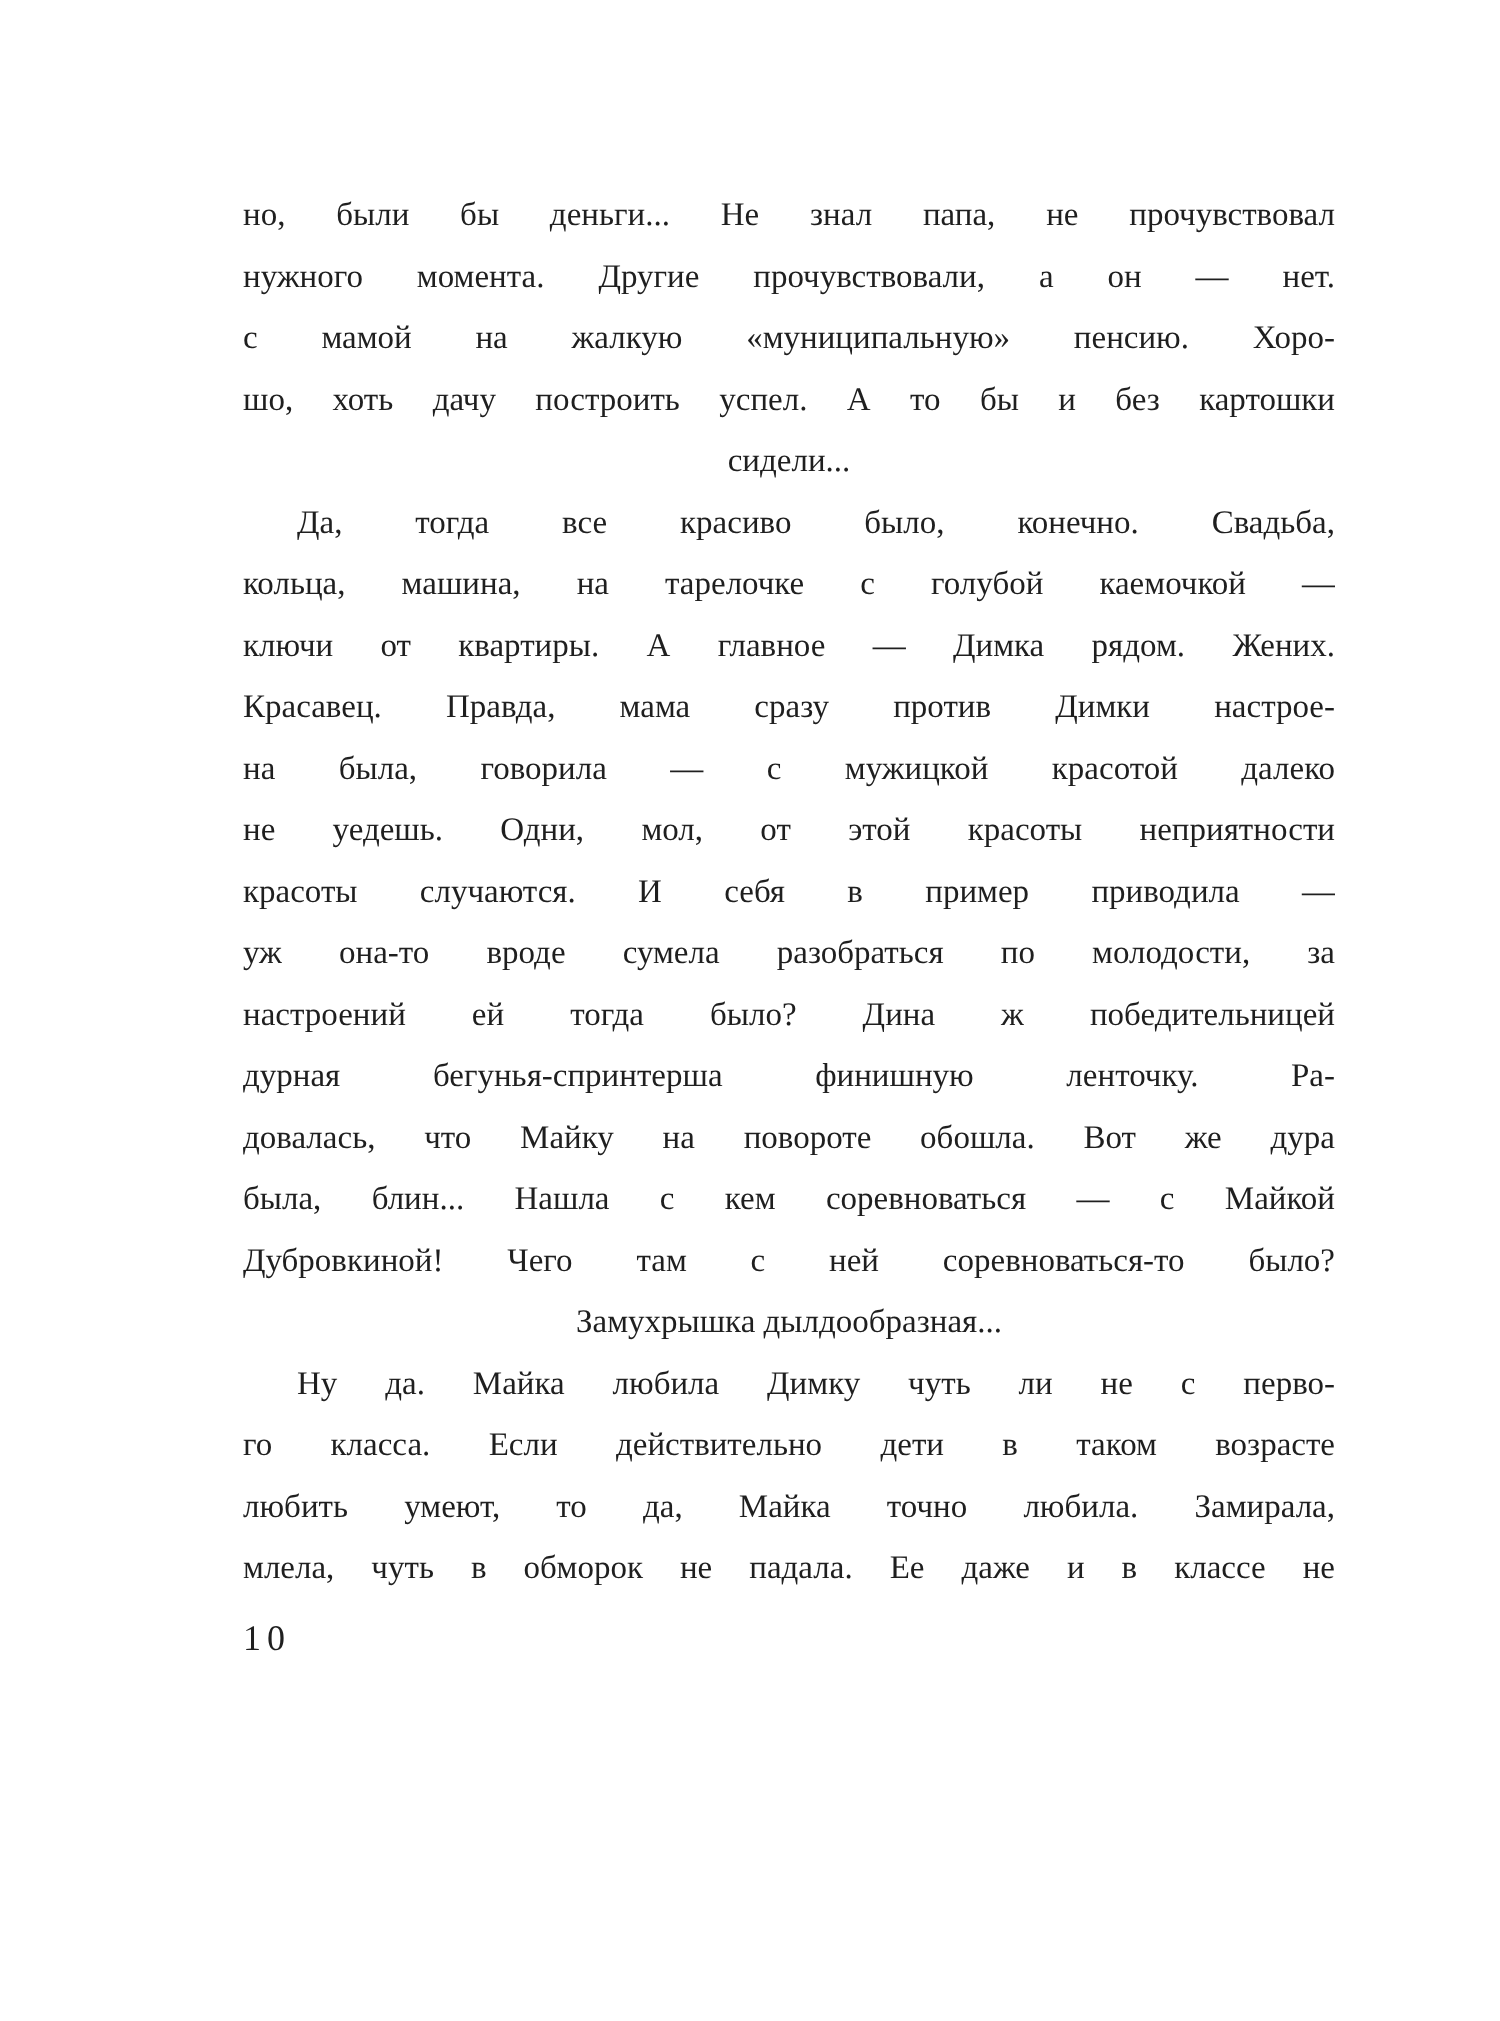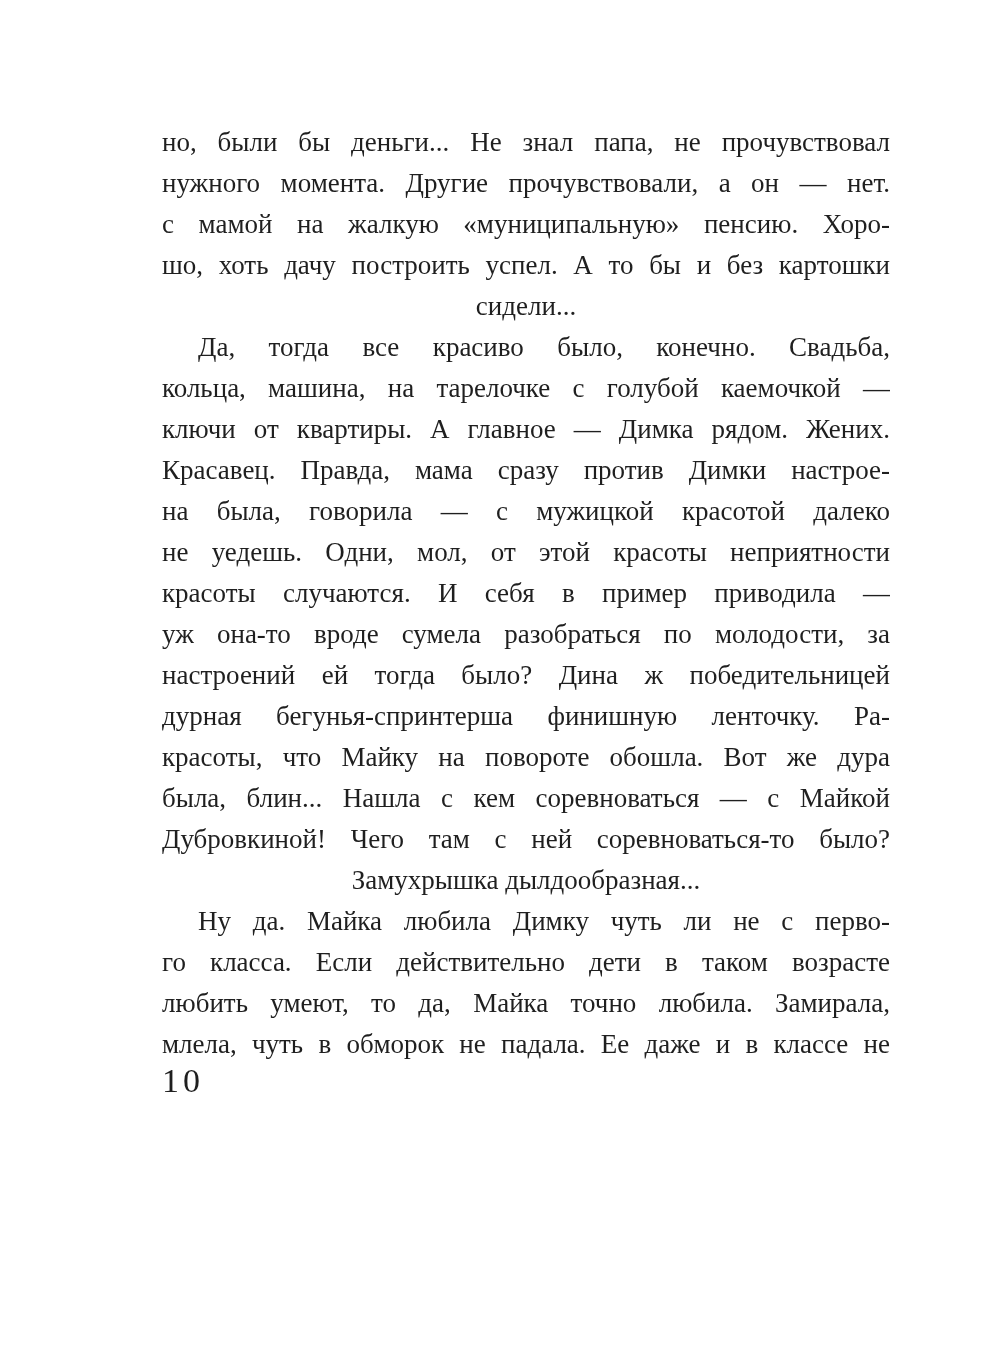--- a/index.html
+++ b/index.html
@@ -17,21 +17,21 @@
     box-sizing: border-box;
     width: 1000px;
     height: 1347px;
     background: #ffffff;
     padding: 122px 110px 0 162px;
   }
   .textblock {
     width: 728px;
     color: #1f1f1f;
     font-family: "Liberation Serif", "DejaVu Serif", serif;
-    font-size: 27px;
+    font-size: 22px;
     line-height: 41px;
   }
   .para {
     margin: 0;
     padding: 0;
   }
   .line {
     height: 41px;
     overflow: hidden;
     text-align: justify;
@@ -44,23 +44,24 @@
     width: 100%;
     height: 0;
   }
   .line.plain {
     text-align: center;
   }
   .line.indent {
     text-indent: 36px;
   }
   .folio {
+    margin-top: 12px;
     color: #1f1f1f;
     font-family: "Liberation Serif", "DejaVu Serif", serif;
-    font-size: 34px;
+    font-size: 24px;
     line-height: 32px;
     letter-spacing: 4px;
   }
 </style>
 </head>
 <body>
 
 <div class="page">
   <div class="textblock" id="textblock">
       <div class="para">
@@ -74,21 +75,21 @@
         <div class="line j indent">Да, тогда все красиво было, конечно. Свадьба,</div>
         <div class="line j">кольца, машина, на тарелочке с голубой каемочкой —</div>
         <div class="line j">ключи от квартиры. А главное — Димка рядом. Жених.</div>
         <div class="line j">Красавец. Правда, мама сразу против Димки настрое-</div>
         <div class="line j">на была, говорила — с мужицкой красотой далеко</div>
         <div class="line j">не уедешь. Одни, мол, от этой красоты неприятности</div>
         <div class="line j">красоты случаются. И себя в пример приводила —</div>
         <div class="line j">уж она-то вроде сумела разобраться по молодости, за</div>
         <div class="line j">настроений ей тогда было? Дина ж победительницей</div>
         <div class="line j">дурная бегунья-спринтерша финишную ленточку. Ра-</div>
-        <div class="line j">красоты, что Майку на повороте обошла. Вот же дура</div>
+        <div class="line j">довалась, что Майку на повороте обошла. Вот же дура</div>
         <div class="line j">была, блин... Нашла с кем соревноваться — с Майкой</div>
         <div class="line j">Дубровкиной! Чего там с ней соревноваться-то было?</div>
         <div class="line plain">Замухрышка дылдообразная...</div>
       </div>
       <div class="para">
         <div class="line j indent">Ну да. Майка любила Димку чуть ли не с перво-</div>
         <div class="line j">го класса. Если действительно дети в таком возрасте</div>
         <div class="line j">любить умеют, то да, Майка точно любила. Замирала,</div>
         <div class="line j">млела, чуть в обморок не падала. Ее даже и в классе не</div>
       </div>

